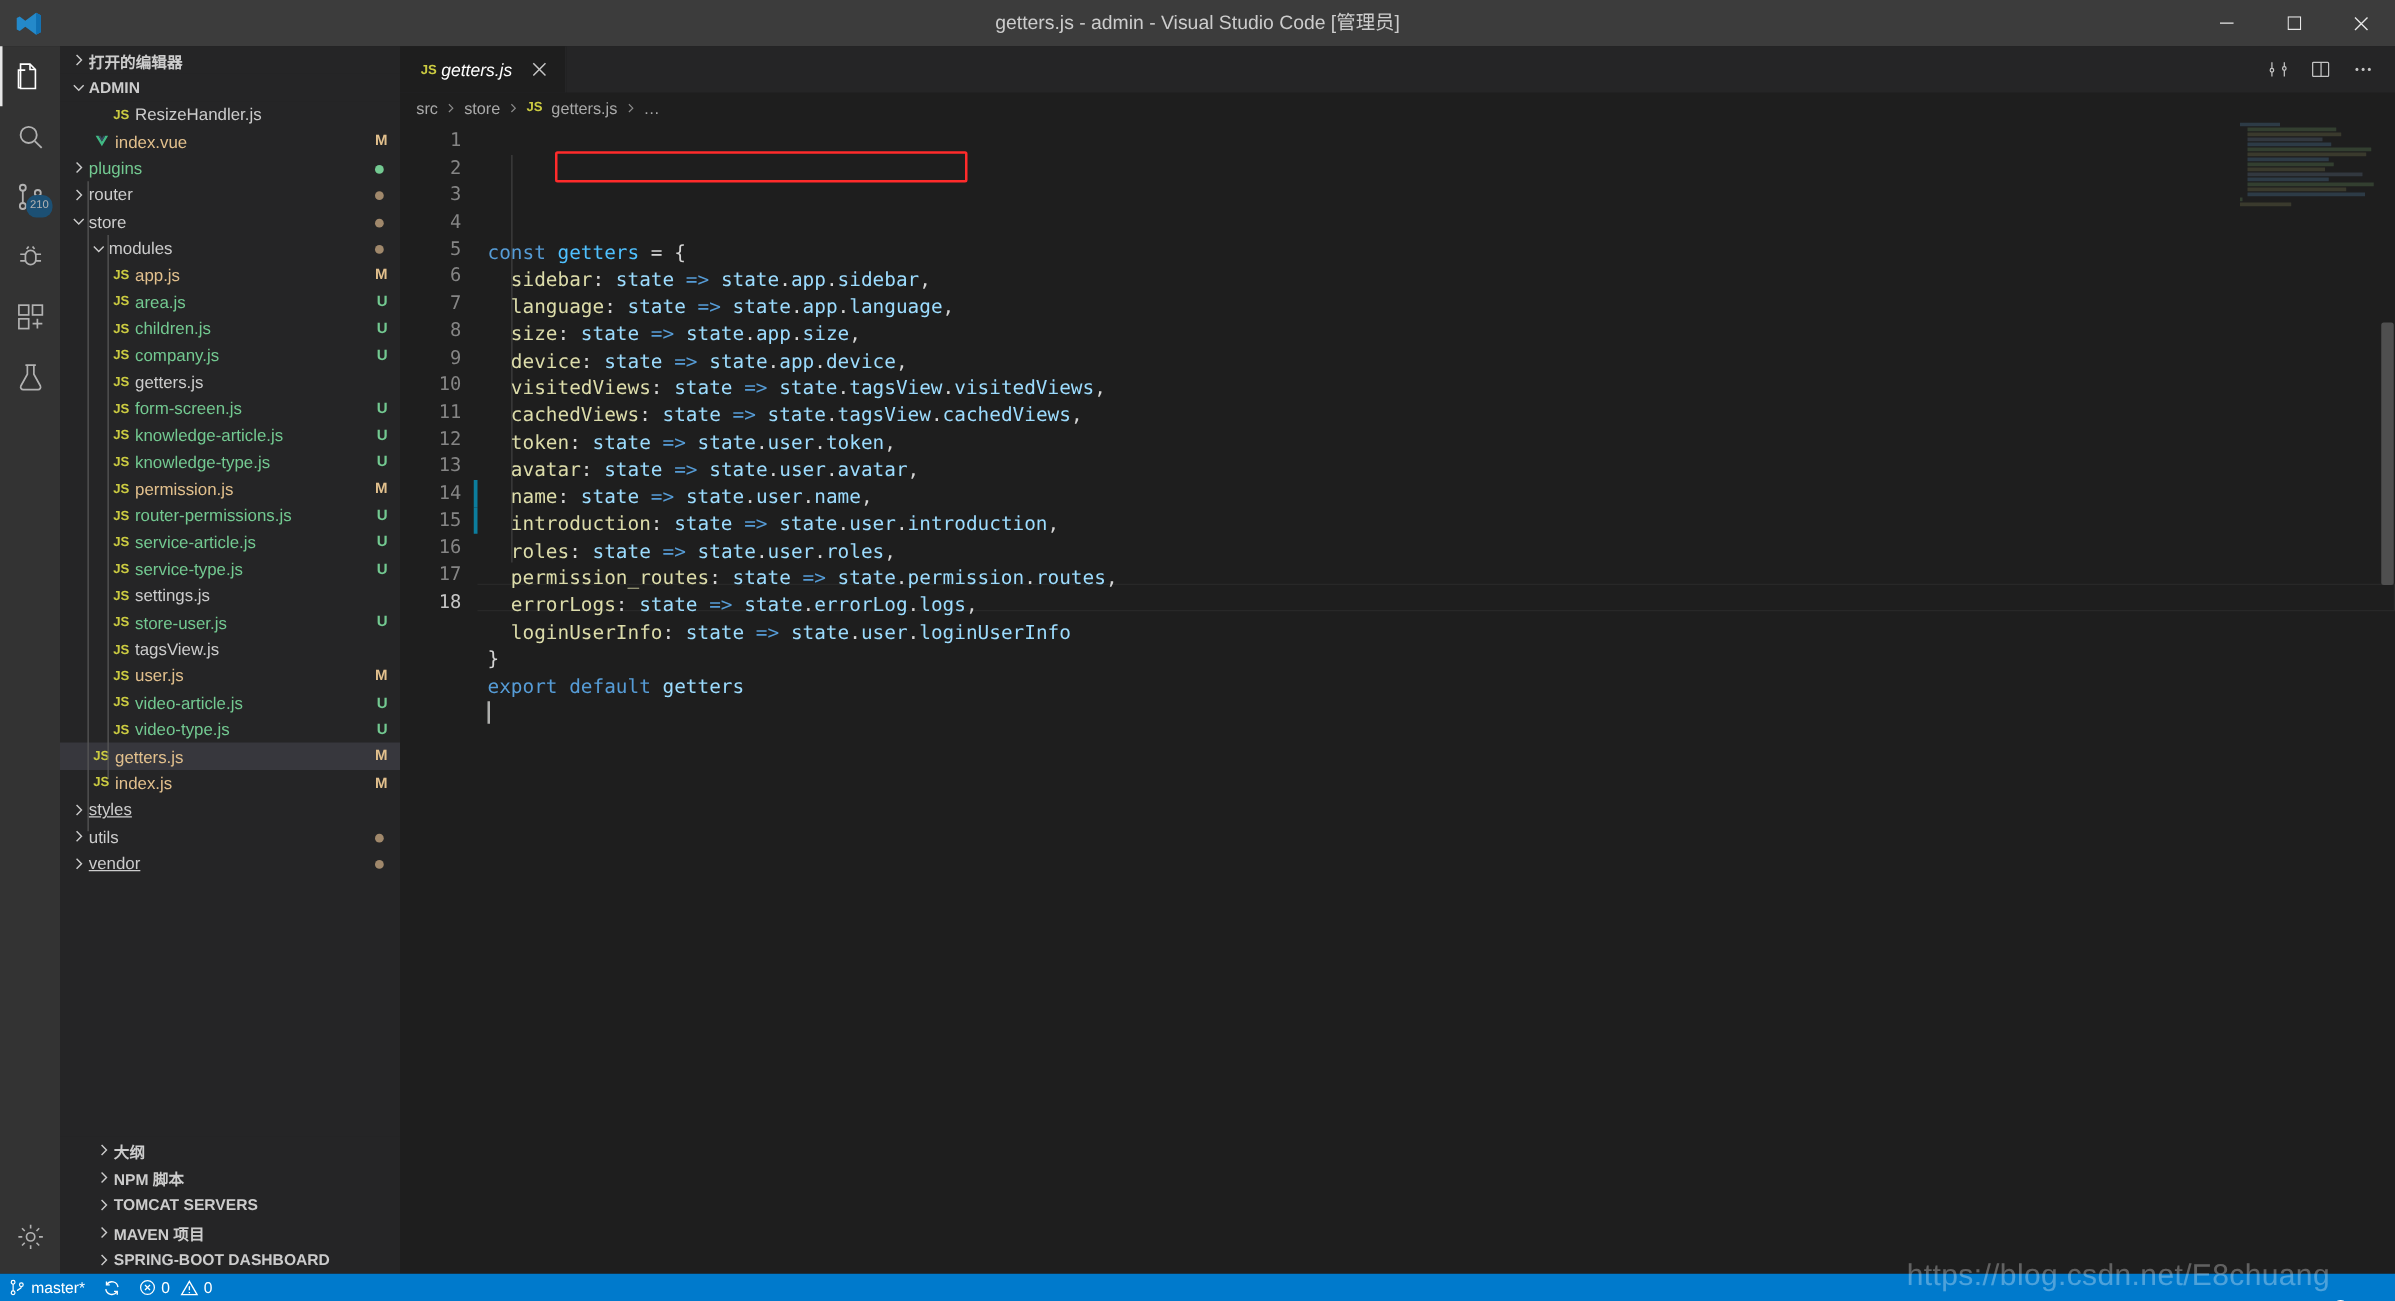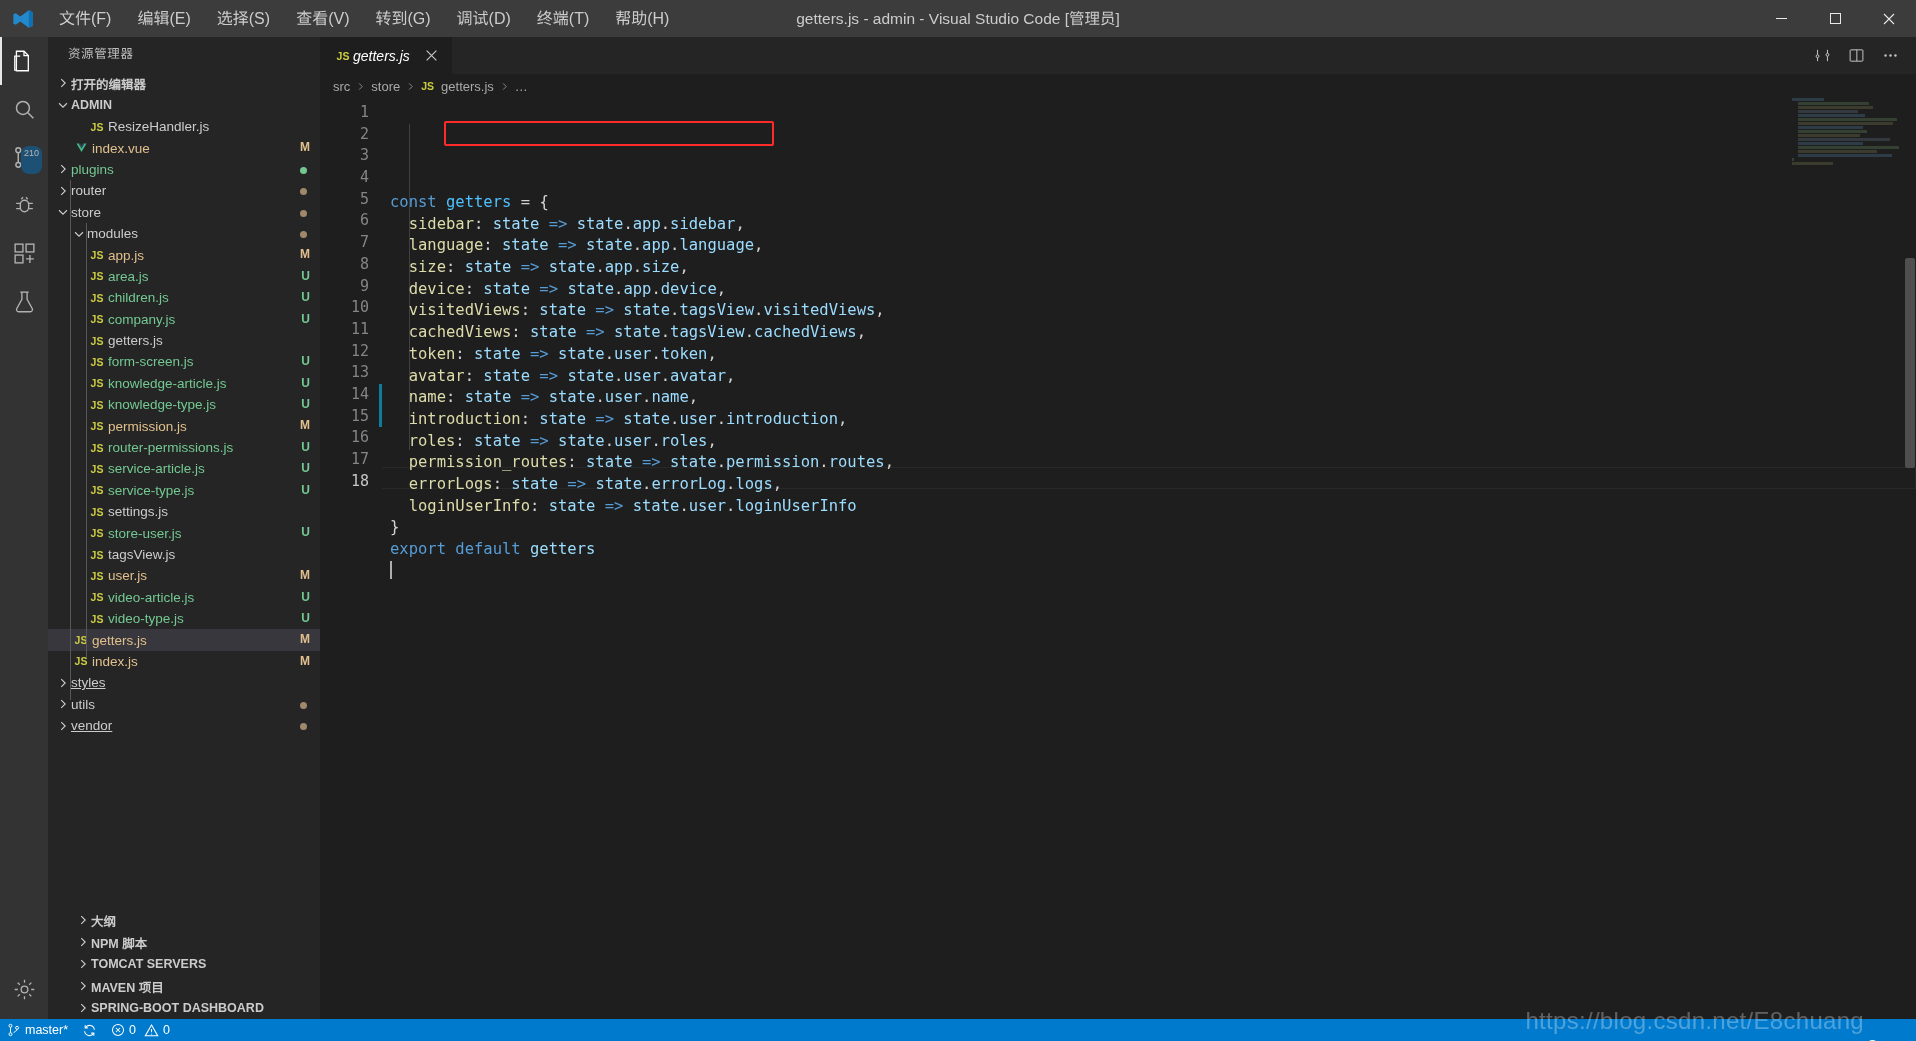--- a/index.html
+++ b/index.html
@@ -42,21 +42,21 @@
   .act-item {
     width: 48px; height: 48px; display: flex; align-items: center; justify-content: center;
     position: relative; opacity: .62; cursor: pointer;
   }
   .act-item.active { opacity: 1; }
   .act-item.active::before {
     content: ''; position: absolute; left: 0; top: 0; bottom: 0; width: 2px; background: #e7e7e7;
   }
   .act-badge {
     position: absolute; right: 6px; bottom: 7px; background: #0e639c; color: #fff;
-    font-size: 9px; line-height: 15px; min-width: 17px; height: 28px; padding: 0 3px;
+    font-size: 9px; line-height: 15px; min-width: 17px; height: 18px; padding: 0 3px;
     border-radius: 8px; text-align: center; font-family: "Liberation Sans", sans-serif;
   }
   .act-spacer { flex: 1 1 auto; }
 
   
   .sidebar {
     width: 272px; background: #252526; color: #cccccc; flex: 0 0 272px;
     display: flex; flex-direction: column; position: relative;
   }
   .sb-title {
@@ -184,30 +184,20 @@
 
 <div id="app">
 
   <div class="titlebar">
     <div class="vscode-logo">
       <svg width="22" height="22" viewBox="0 0 32 32">
         <path d="M24.5 3.2L30 6v20l-5.5 2.8L12 19.5 5.5 24.5 2 22.8V9.2L5.5 7.5 12 12.5z" fill="#2489ca"></path>
         <path d="M24.5 3.2L30 6v20l-5.5 2.8V3.2z" fill="#1070b3"></path>
       </svg>
     </div>
-    <div class="menu-items">
-      <div class="menu-item">文件(F)</div>
-      <div class="menu-item">编辑(E)</div>
-      <div class="menu-item">选择(S)</div>
-      <div class="menu-item">查看(V)</div>
-      <div class="menu-item">转到(G)</div>
-      <div class="menu-item">调试(D)</div>
-      <div class="menu-item">终端(T)</div>
-      <div class="menu-item">帮助(H)</div>
-    </div>
     <div class="win-title">getters.js - admin - Visual Studio Code [管理员]</div>
     <div class="win-ctrl">
       <div class="win-btn">
         <svg width="11" height="11" viewBox="0 0 11 11">
             <rect x="0" y="5" width="11" height="1" fill="#e8e8e8"></rect>
           </svg>
       </div>
       <div class="win-btn">
         <svg width="11" height="11" viewBox="0 0 11 11">
             <rect x="0.5" y="0.5" width="10" height="10" fill="none" stroke="#e8e8e8"></rect>
@@ -269,21 +259,20 @@
       <div class="act-spacer"></div>
       <div class="act-item" style="margin-bottom:6px;">
         <svg width="25" height="25" viewBox="0 0 24 24" fill="none" stroke="#ffffff" stroke-width="1.25">
           <circle cx="12" cy="12" r="3.2"></circle>
           <path d="M12 2.6v3M12 18.4v3M2.6 12h3M18.4 12h3M5.4 5.4l2.1 2.1M16.5 16.5l2.1 2.1M18.6 5.4l-2.1 2.1M7.5 16.5l-2.1 2.1"></path>
         </svg>
       </div>
     </div>
 
     <div class="sidebar">
-      <div class="sb-title">资源管理器</div>
 
       <div class="sb-section-head">
         <span class="twisty">
           <svg width="14" height="14" viewBox="0 0 16 16" fill="none" stroke="#cccccc" stroke-width="1.3">
               <path d="M6 3.5L10.5 8L6 12.5"></path>
             </svg>
         </span>
         <span>打开的编辑器</span>
       </div>
 

